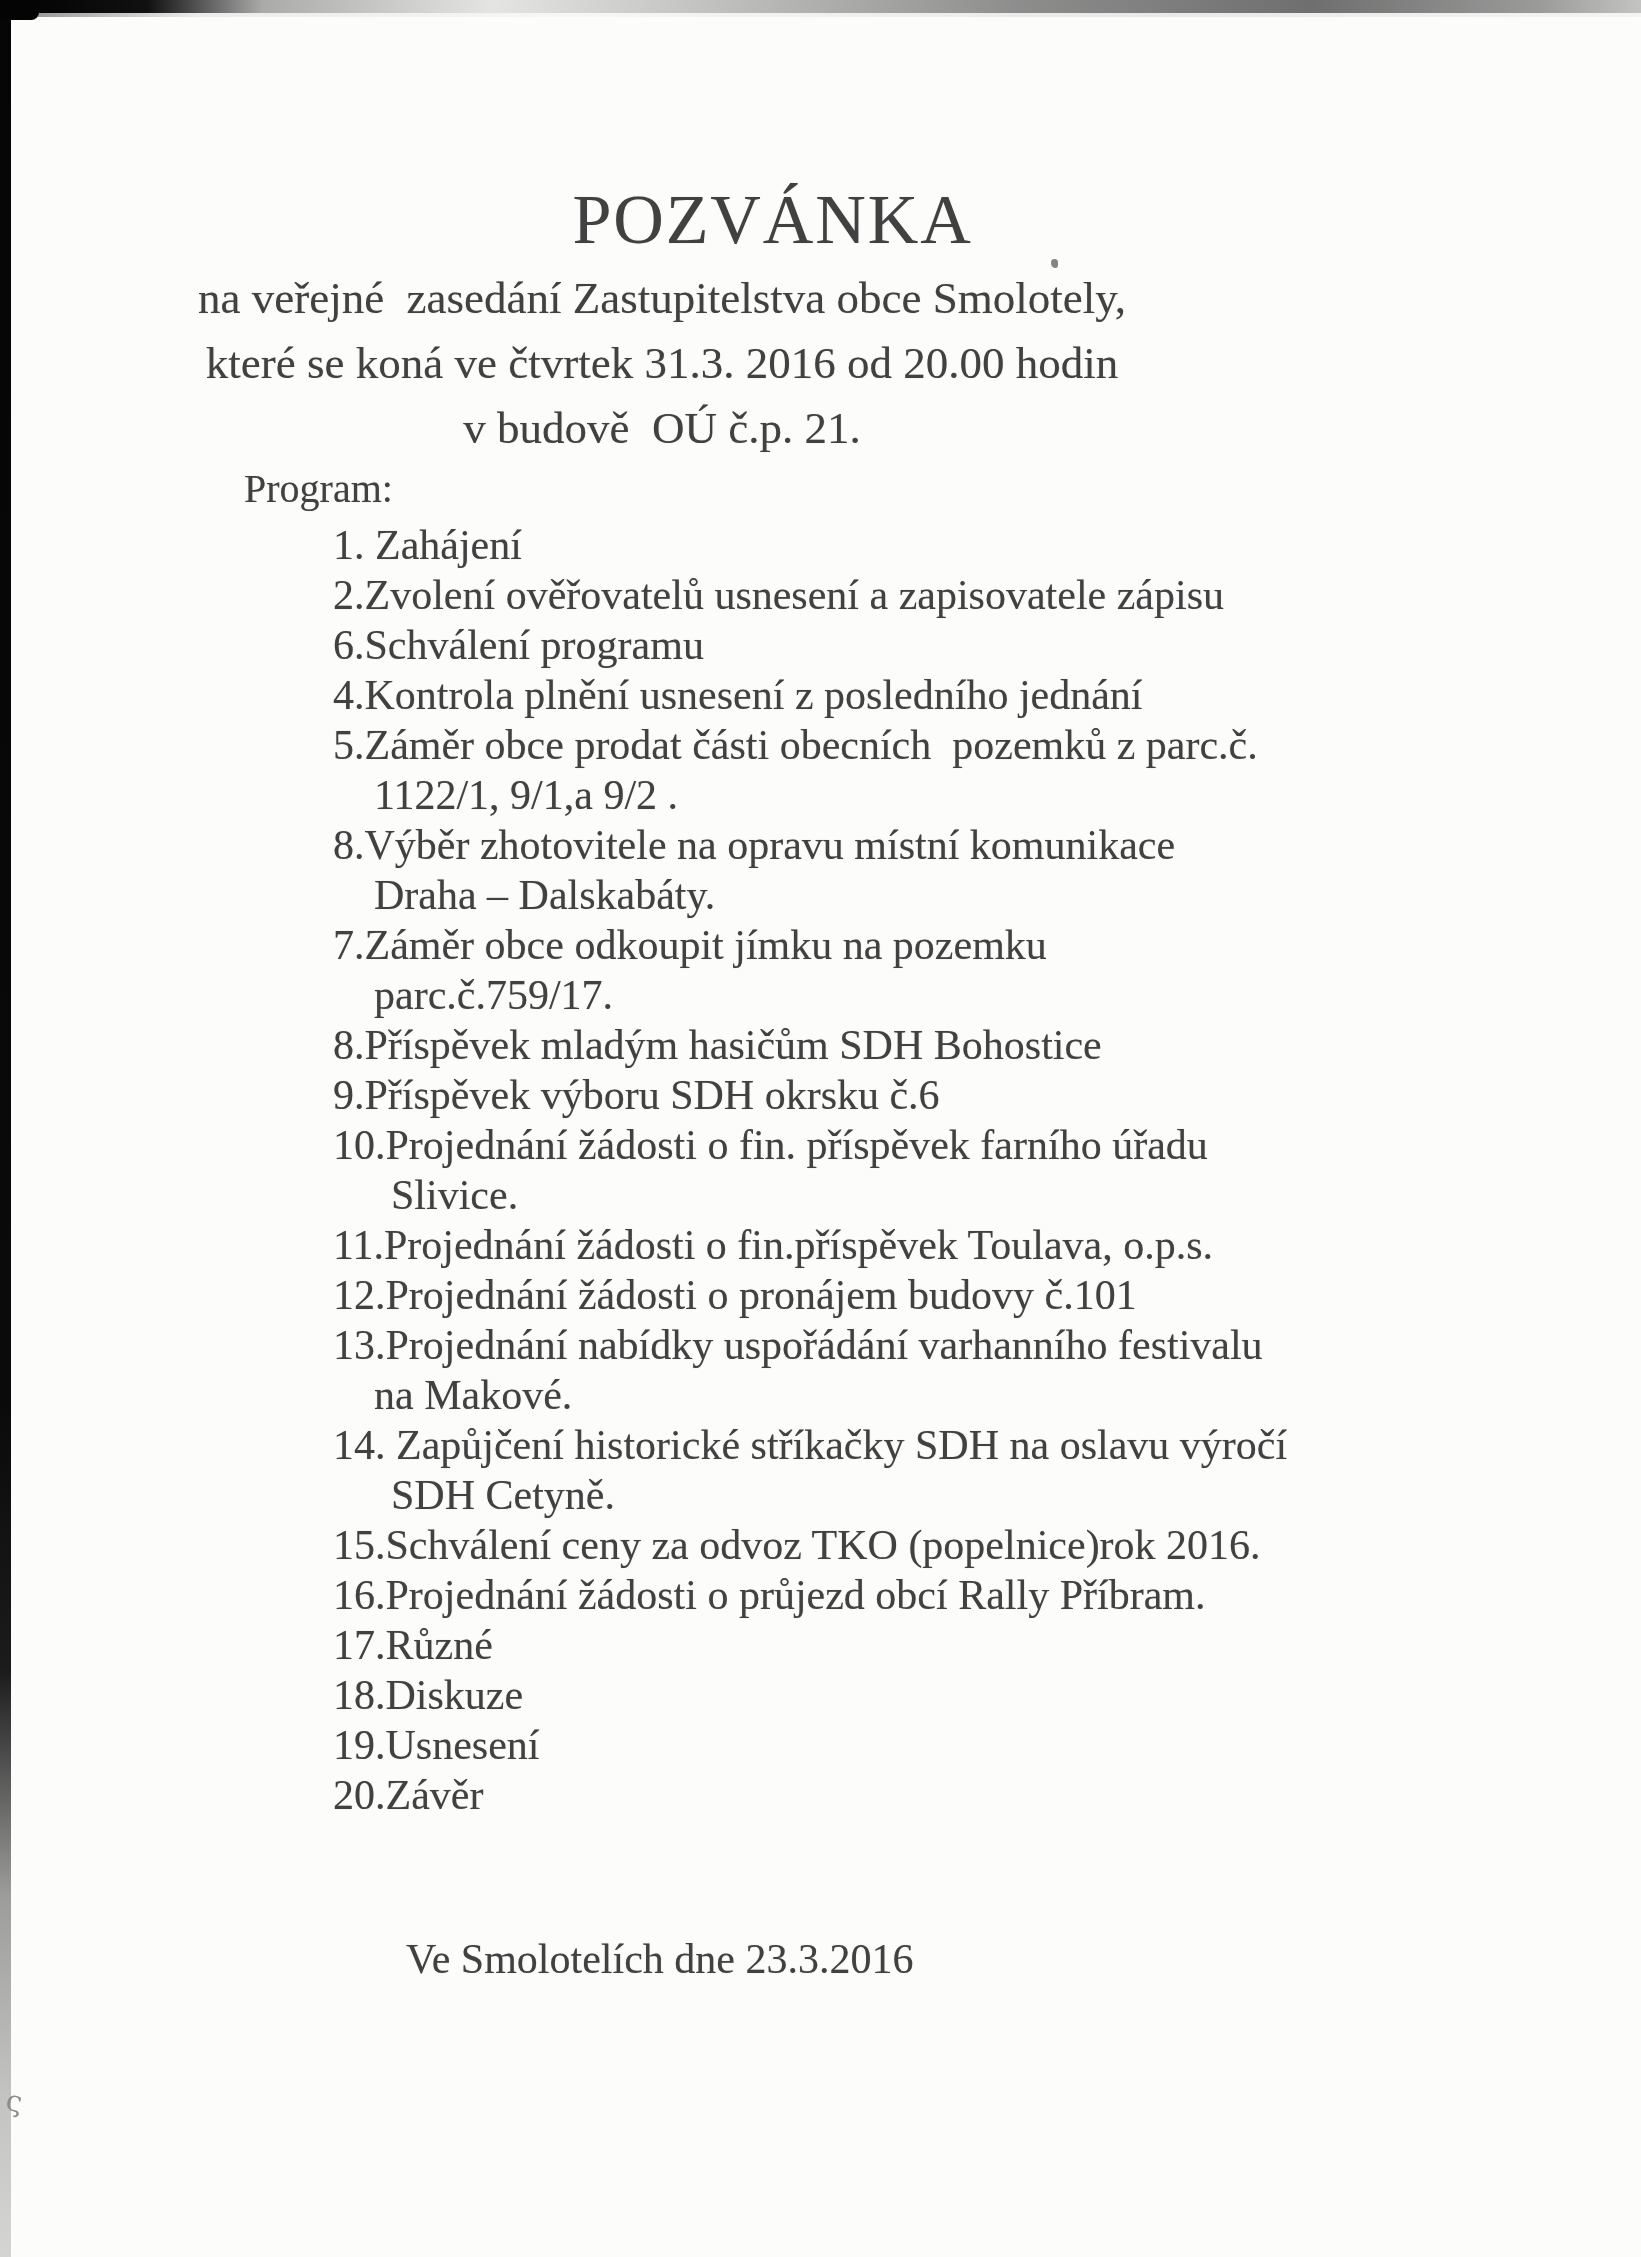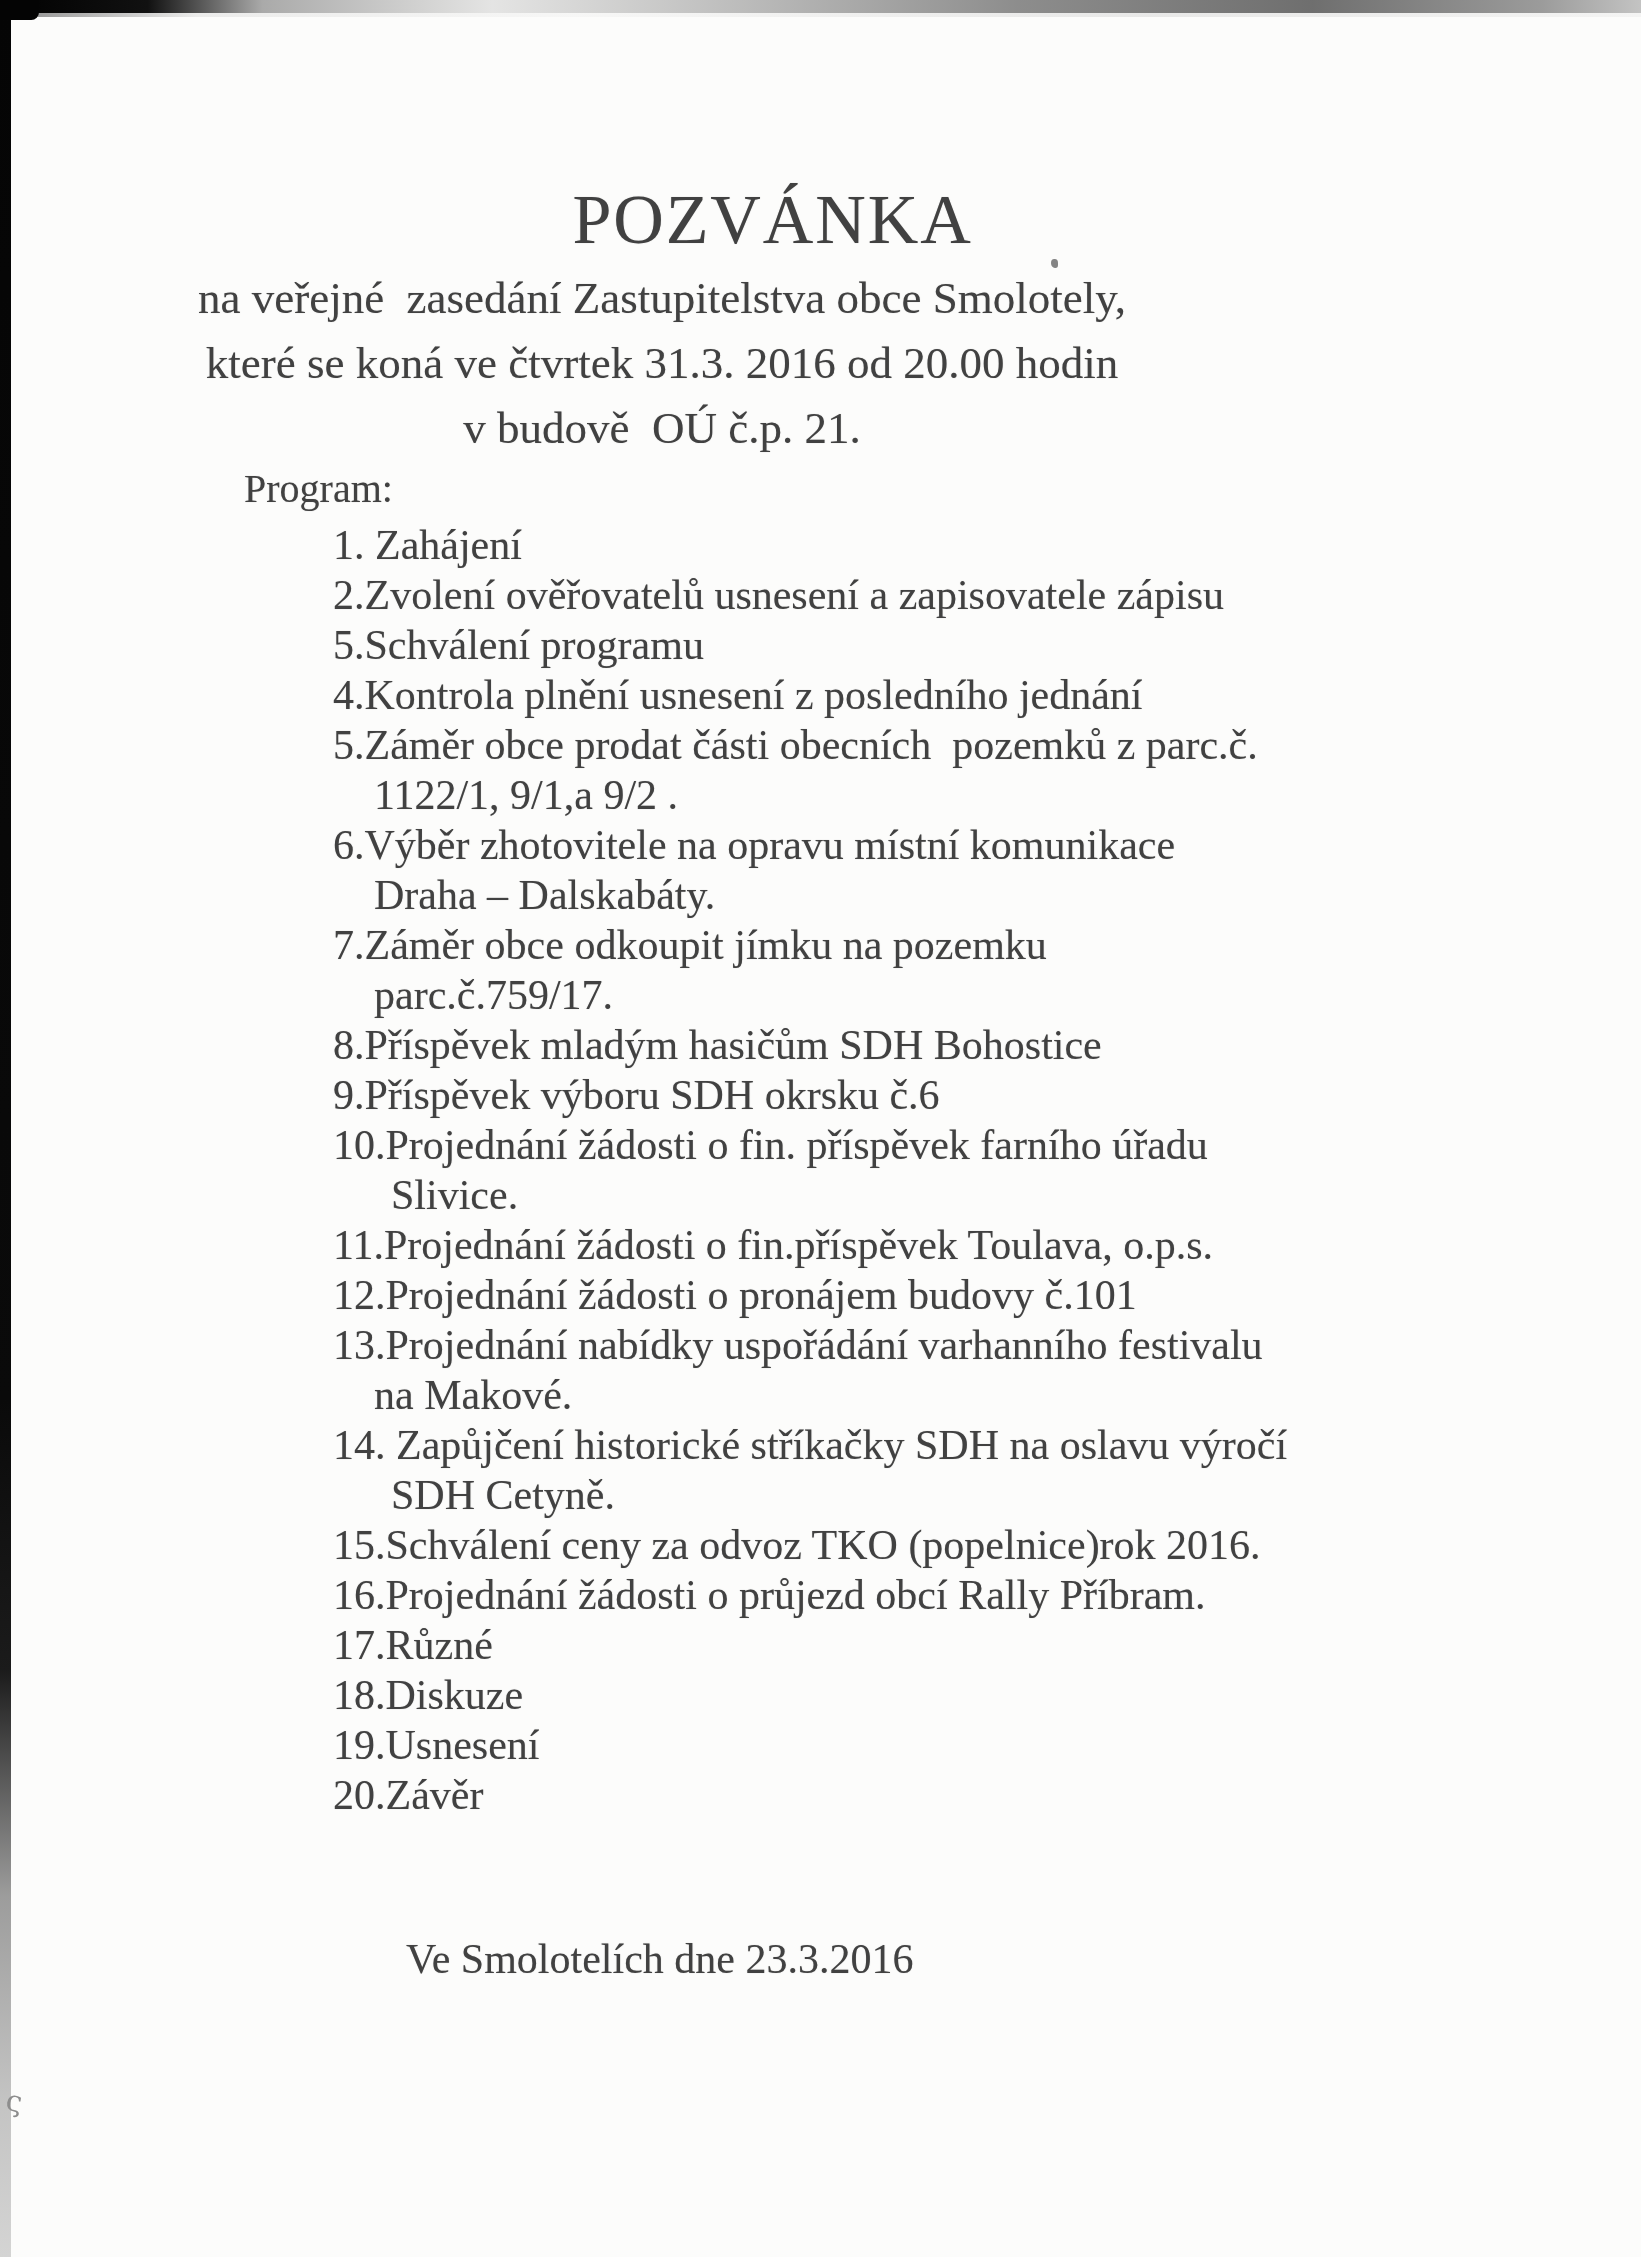--- a/index.html
+++ b/index.html
@@ -102,25 +102,25 @@
     <div class="txt">na veřejné  zasedání Zastupitelstva obce Smolotely,</div>
     <div class="txt">které se koná ve čtvrtek 31.3. 2016 od 20.00 hodin</div>
     <div class="txt">v budově  OÚ č.p. 21.</div>
   </div>
 
   <div class="program-label txt">Program:</div>
 
   <div class="program-list">
     <div class="item-line txt">1. Zahájení</div>
     <div class="item-line txt">2.Zvolení ověřovatelů usnesení a zapisovatele zápisu</div>
-    <div class="item-line txt">5.Schválení programu</div>
+    <div class="item-line txt">6.Schválení programu</div>
     <div class="item-line txt">4.Kontrola plnění usnesení z posledního jednání</div>
     <div class="item-line txt">5.Záměr obce prodat části obecních  pozemků z parc.č.</div>
     <div class="item-line l2 txt">1122/1, 9/1,a 9/2 .</div>
-    <div class="item-line txt">6.Výběr zhotovitele na opravu místní komunikace</div>
+    <div class="item-line txt">8.Výběr zhotovitele na opravu místní komunikace</div>
     <div class="item-line l2 txt">Draha – Dalskabáty.</div>
     <div class="item-line txt">7.Záměr obce odkoupit jímku na pozemku</div>
     <div class="item-line l2 txt">parc.č.759/17.</div>
     <div class="item-line txt">8.Příspěvek mladým hasičům SDH Bohostice</div>
     <div class="item-line txt">9.Příspěvek výboru SDH okrsku č.6</div>
     <div class="item-line txt">10.Projednání žádosti o fin. příspěvek farního úřadu</div>
     <div class="item-line l2 deep txt">Slivice.</div>
     <div class="item-line txt">11.Projednání žádosti o fin.příspěvek Toulava, o.p.s.</div>
     <div class="item-line txt">12.Projednání žádosti o pronájem budovy č.101</div>
     <div class="item-line txt">13.Projednání nabídky uspořádání varhanního festivalu</div>

